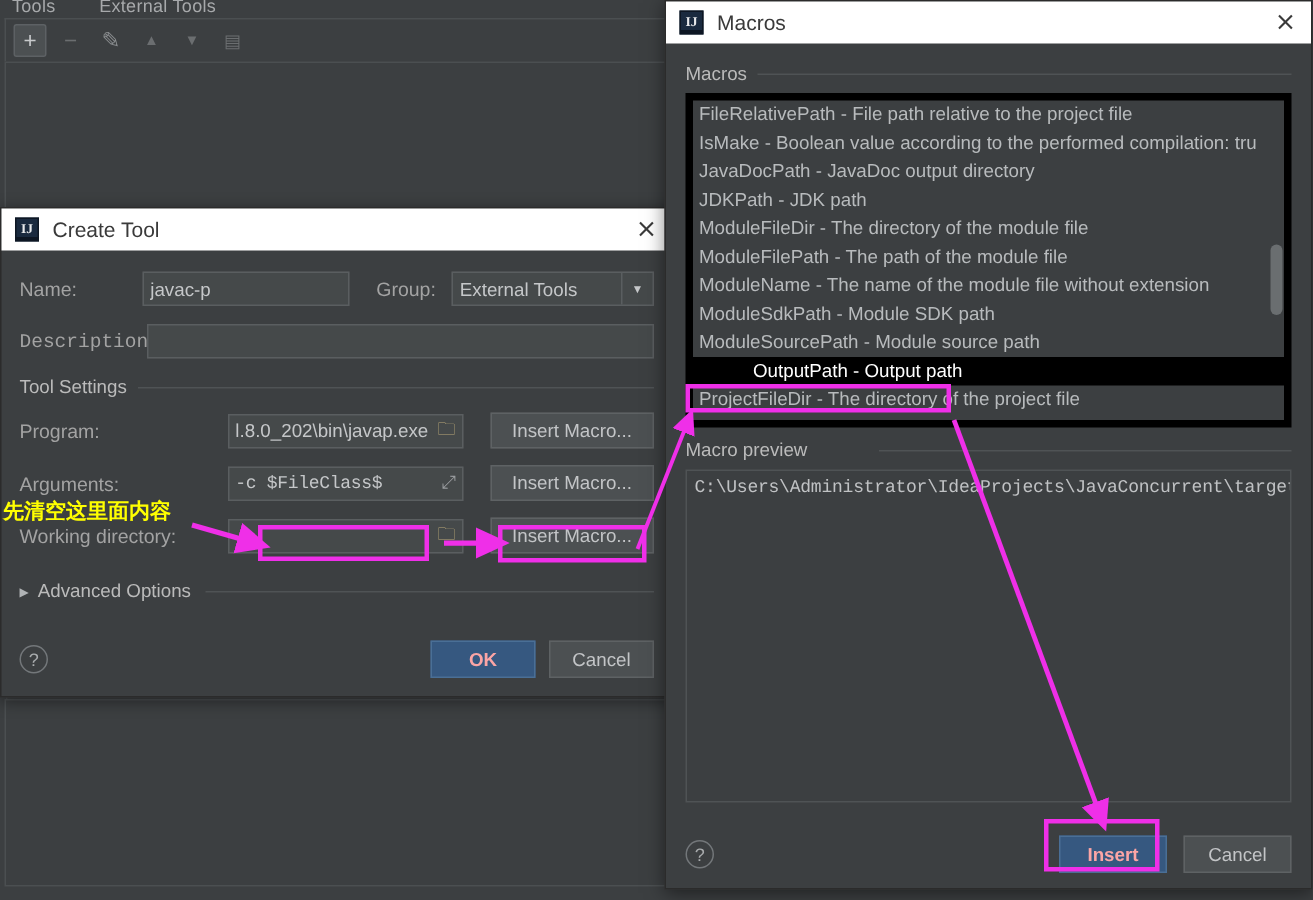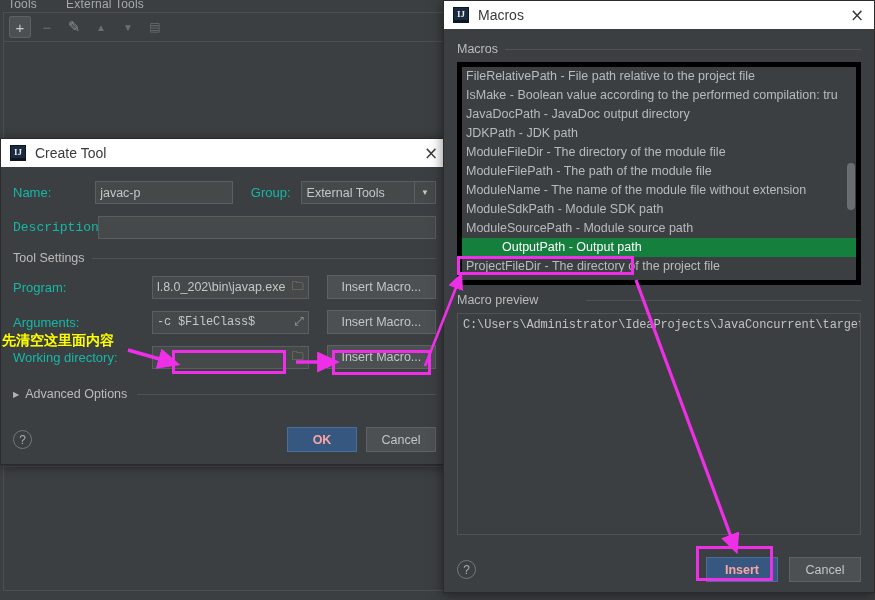--- a/index.html
+++ b/index.html
@@ -72,21 +72,21 @@
   }
 
   
   #createTool {
     left: 0px; top: 138px; width: 449px; height: 327px;
     border: 1px solid #2b2b2b;
     box-shadow: 0 2px 10px rgba(0,0,0,.45);
   }
   #createTool .body { padding: 14px 12px 10px 12px; position: relative; height: 299px; }
   .row { display: flex; align-items: center; margin-bottom: 12px; }
-  .lbl { color: #14b8a6; font-size: 13px; }
+  .lbl { color: #a3a3a3; font-size: 13px; }
   .field {
     background: #45494a; border: 1px solid #5a5e60; height: 23px;
     color: #c5c7c9; font-size: 12.5px; display: flex; align-items: center;
     padding: 0 4px;
   }
   .field.mono { font-family: "Liberation Mono", monospace; font-size: 12px; letter-spacing: -.2px; }
   .field .ftxt { flex: 1; white-space: nowrap; overflow: hidden; }
   .field .fico { color: #b8a678; font-size: 12px; margin-left: 2px; }
   .field .fico.expand { color: #9a9da0; }
 
@@ -133,21 +133,21 @@
   #macros .body { padding: 10px 13px 10px 13px; height: 565px; position: relative; }
   .list-box {
     background: #3c3f41; border: 5px solid #000000; position: relative;
     height: 223px; overflow: hidden;
   }
   .list-scroll { position: absolute; left: 0; top: 0; right: 0; bottom: 0; }
   .macro-row {
     height: 19px; line-height: 19px; padding-left: 4px; color: #b8bbbd;
     font-size: 12.5px; white-space: nowrap; overflow: hidden;
   }
-  .macro-row.selected { background: #15803d; color: #ffffff; padding-left: 40px; }
+  .macro-row.selected { background: #000000; color: #ffffff; padding-left: 40px; }
   .vscroll {
     position: absolute; right: 1px; top: 1px; width: 8px; bottom: 1px;
   }
   .vthumb {
     position: absolute; left: 0; width: 8px; top: 95px; height: 47px;
     background: #6a6e70; border-radius: 4px;
   }
   .preview-box {
     background: #3c3f41; border: 1px solid #4f5355; height: 222px;
     padding: 4px 5px; color: #c0c2c4;

